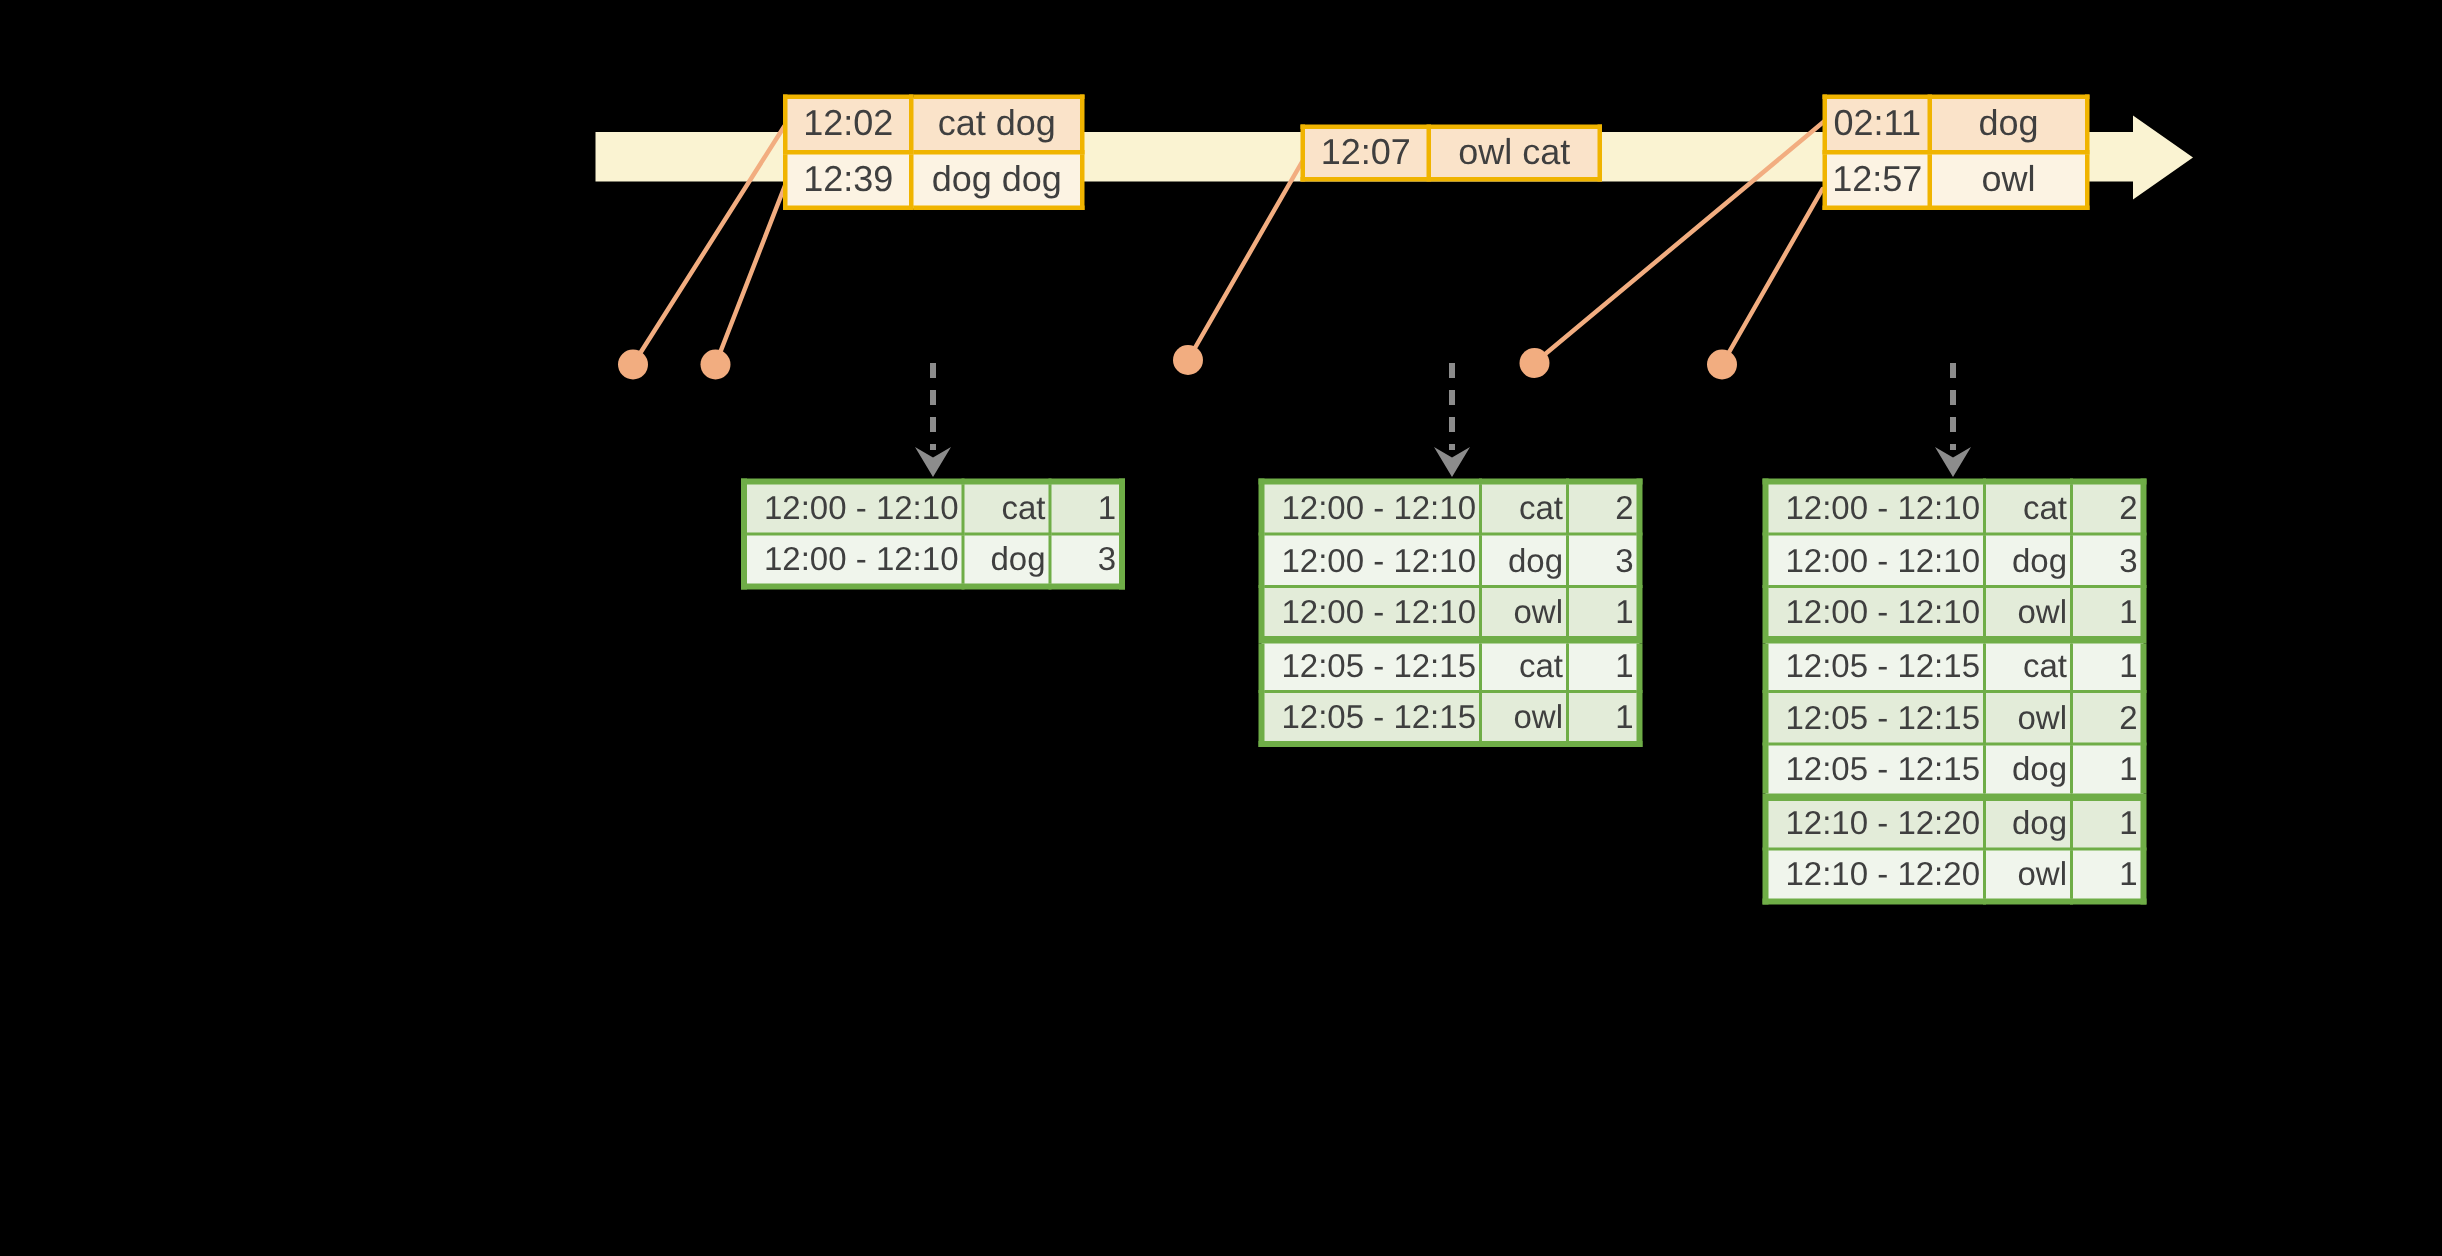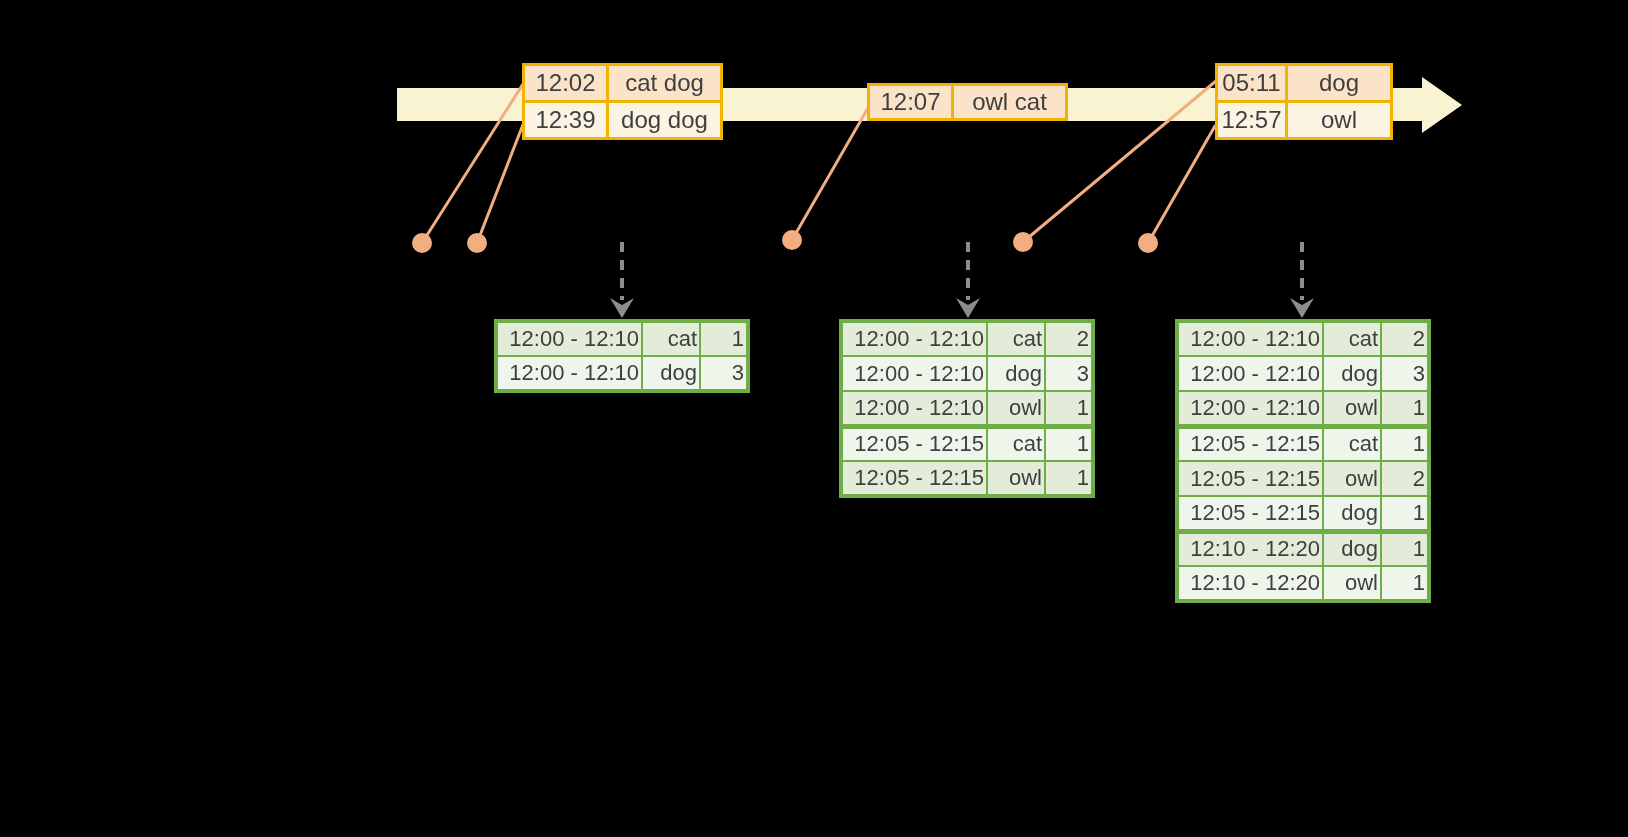--- a/index.html
+++ b/index.html
@@ -103,21 +103,21 @@
   </table>
 
   <table class="event-table" style="left:1215px; top:63px; width:178px;">
     <colgroup>
         <col style="width:70px">
         <col style="width:105px">
       </colgroup>
     <tbody>
 
         <tr>
-          <td>05:11</td>
+          <td>02:11</td>
           <td>dog</td>
         </tr>
 
         <tr>
           <td>12:57</td>
           <td>owl</td>
         </tr>
       </tbody>
   </table>
 

